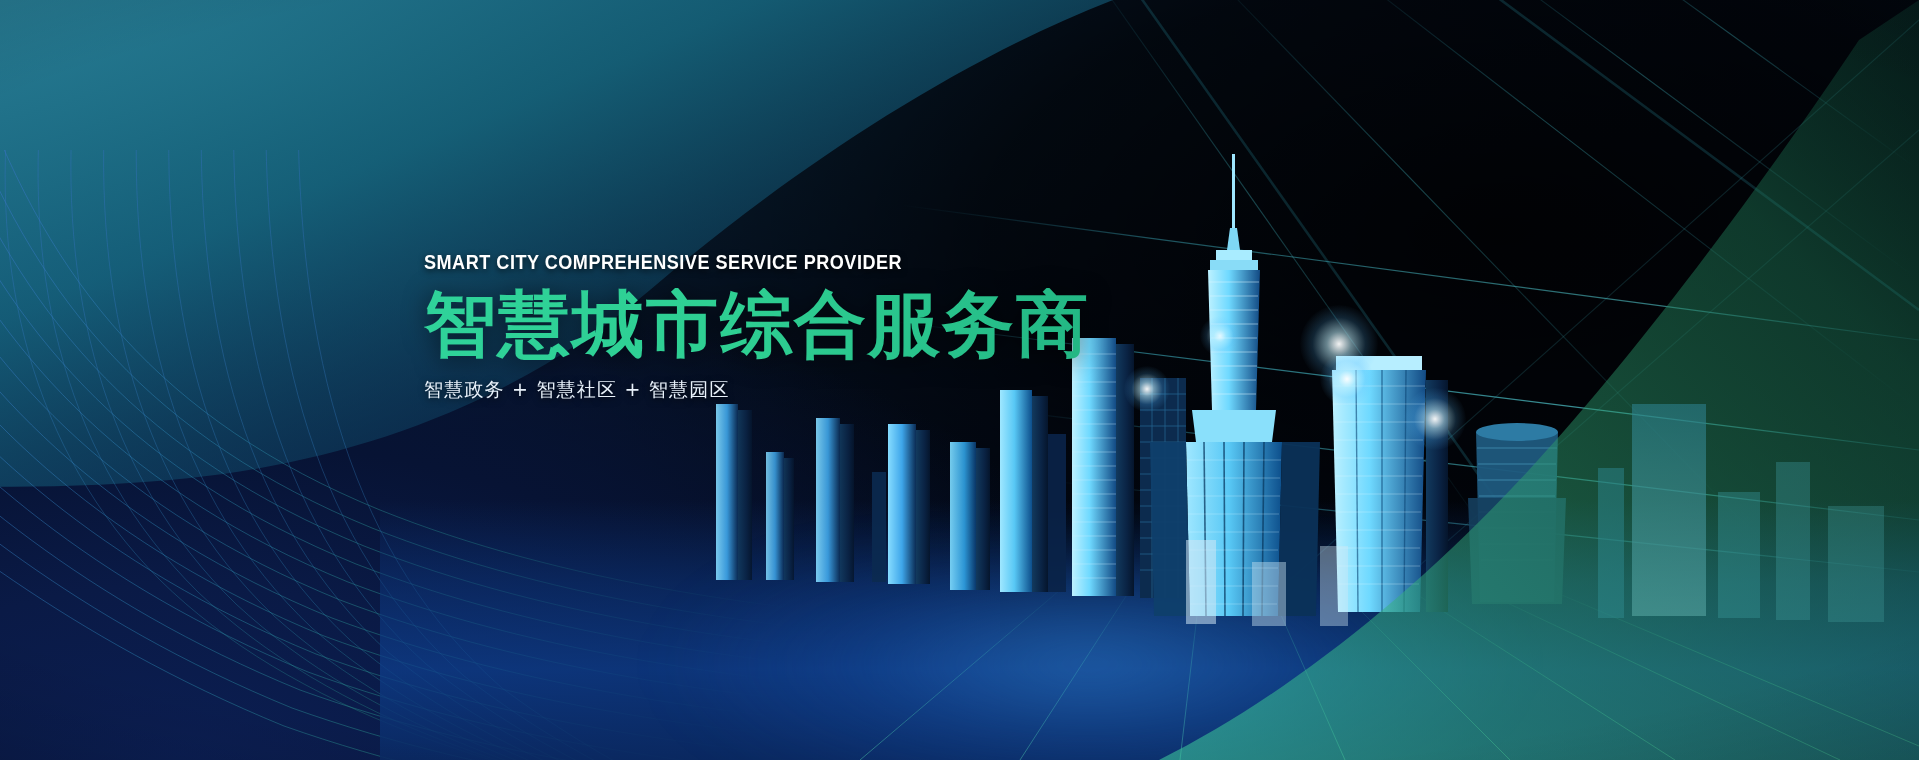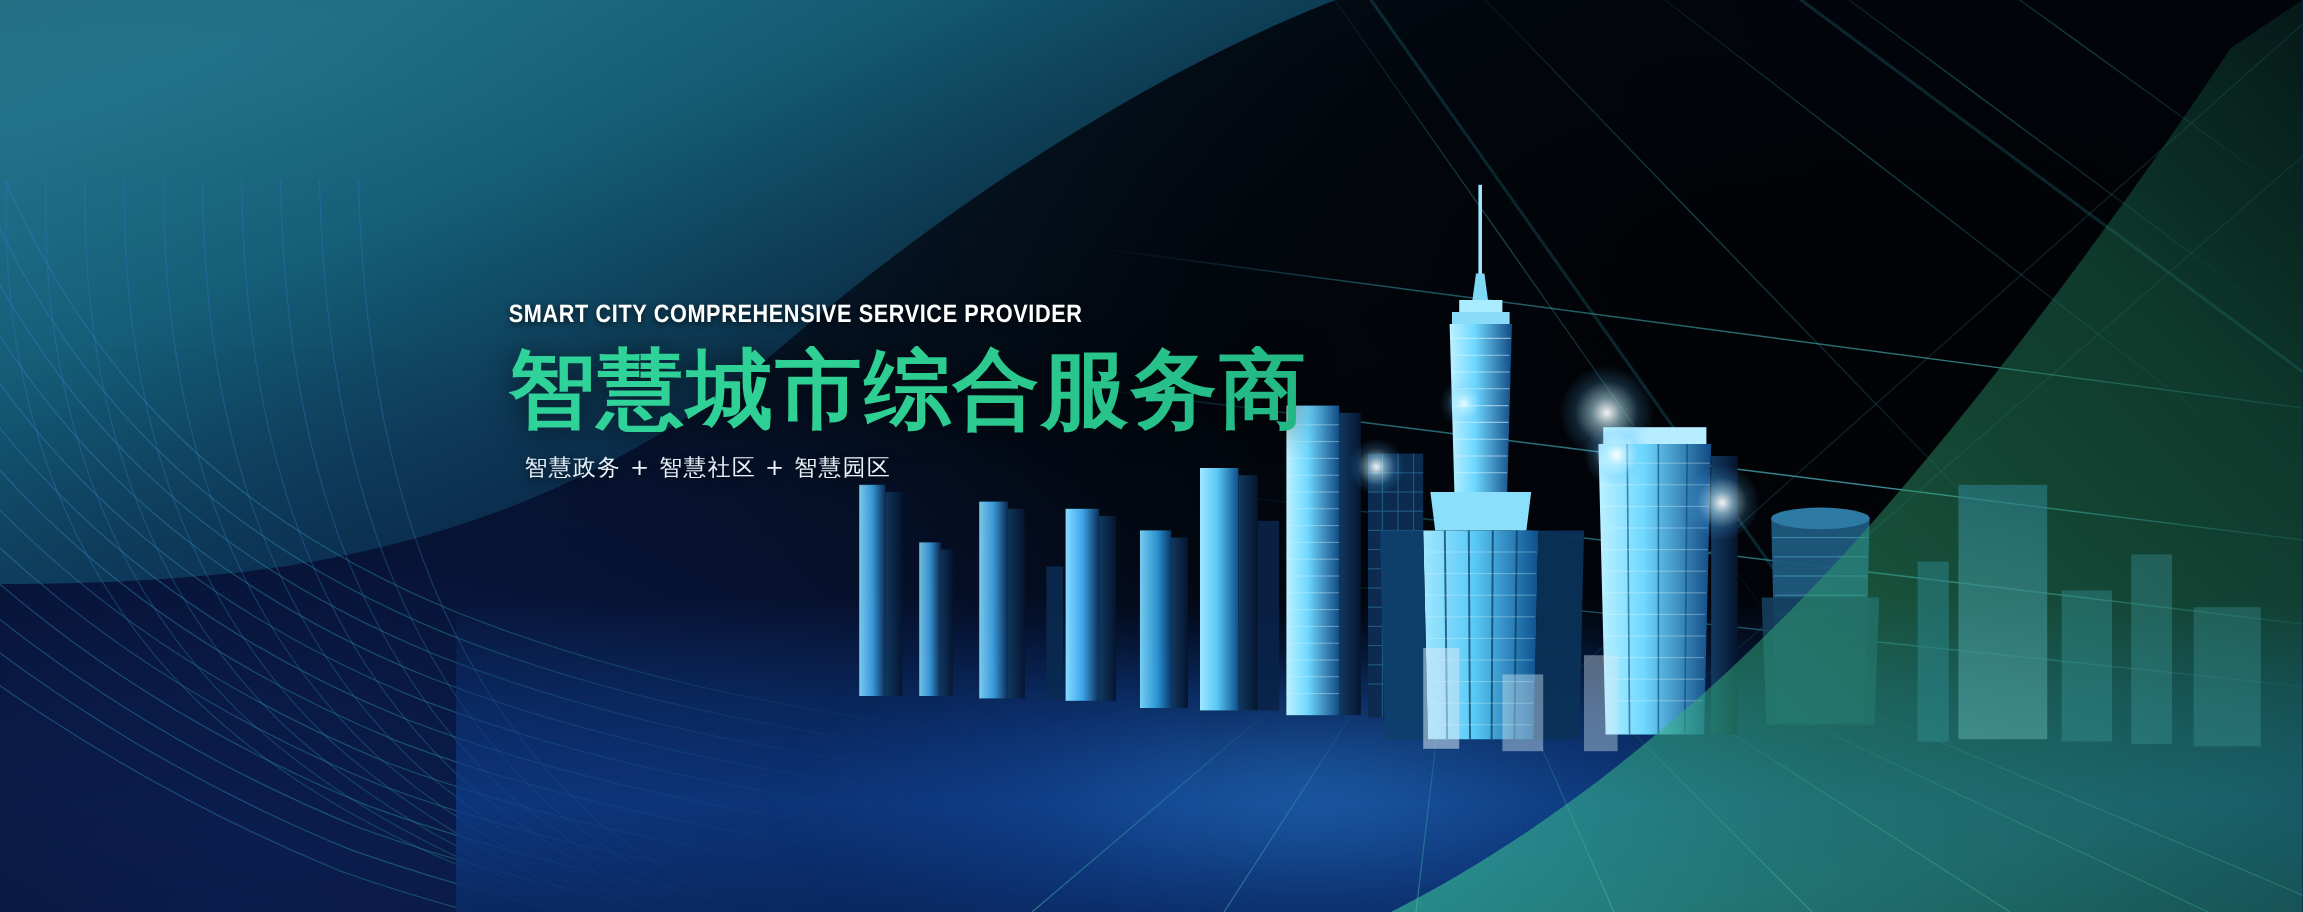--- a/index.html
+++ b/index.html
@@ -96,21 +96,21 @@
     letter-spacing:2px;
     margin:0 0 16px 0;white-space:nowrap;
     background:linear-gradient(100deg,#2fd39a 0%,#2ecf92 42%,#27c08a 72%,#1fae7e 100%);
     -webkit-background-clip:text;background-clip:text;
     color:transparent;-webkit-text-fill-color:transparent;
     filter:drop-shadow(0 3px 12px rgba(0,0,0,.6));
   }
   .subline{
     font-family:"DejaVu Sans","Liberation Sans",sans-serif;
     font-size:19px;letter-spacing:1.2px;color:#e9f2fb;
-    margin:13px;white-space:nowrap;
+    margin:0;white-space:nowrap;
     text-shadow:0 2px 7px rgba(0,0,0,.7);
   }
 </style>
 </head>
 <body>
 
 <div class="banner">
 
   <div class="bg-base"></div>
   <div class="bg-dark-right"></div>

